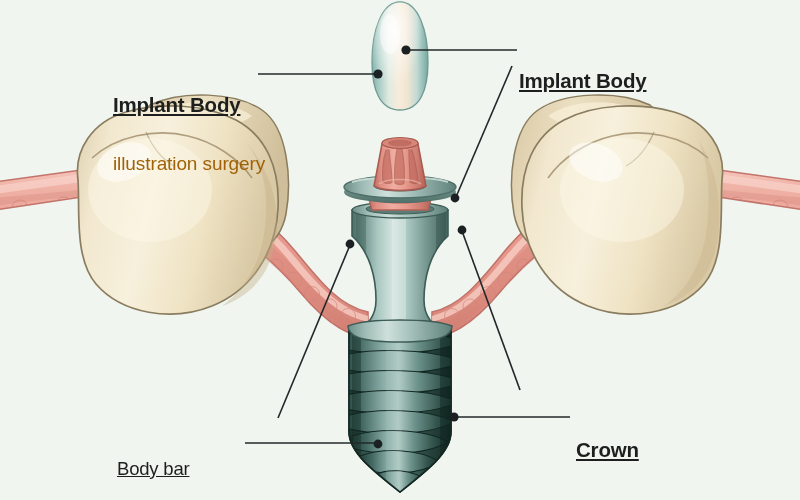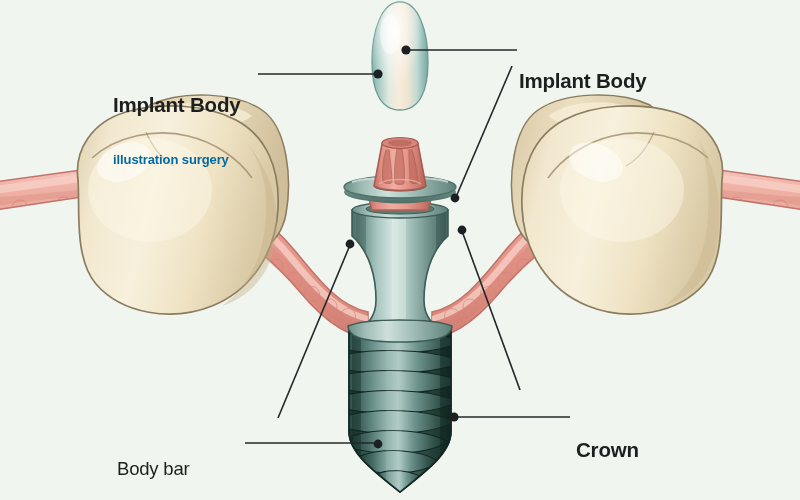--- a/index.html
+++ b/index.html
@@ -28,27 +28,28 @@
     position: absolute;
     color: #1d1f1e;
     white-space: pre;
     line-height: 1.12;
   }
   .label .l1 {
     display: block;
     font-weight: bold;
     font-size: 20.5px;
     letter-spacing: -0.2px;
+    text-decoration: underline;
   }
   .label .l2 {
     display: block;
-    font-weight: bold;
-    font-size: 13px;
+    font-weight: normal;
+    font-size: 19px;
     letter-spacing: -0.1px;
-    color: #0369a1;
+    color: #a16207;
   }
   .label.plain .l1 {
     font-weight: normal;
     font-size: 18.5px;
   }
   #lbl-implant-left { left: 113px; top: 58px; }
   #lbl-implant-right { left: 519px; top: 34px; }
   #lbl-crown { left: 576px; top: 403px; }
   #lbl-abutment { left: 117px; top: 423px; }
 </style>

